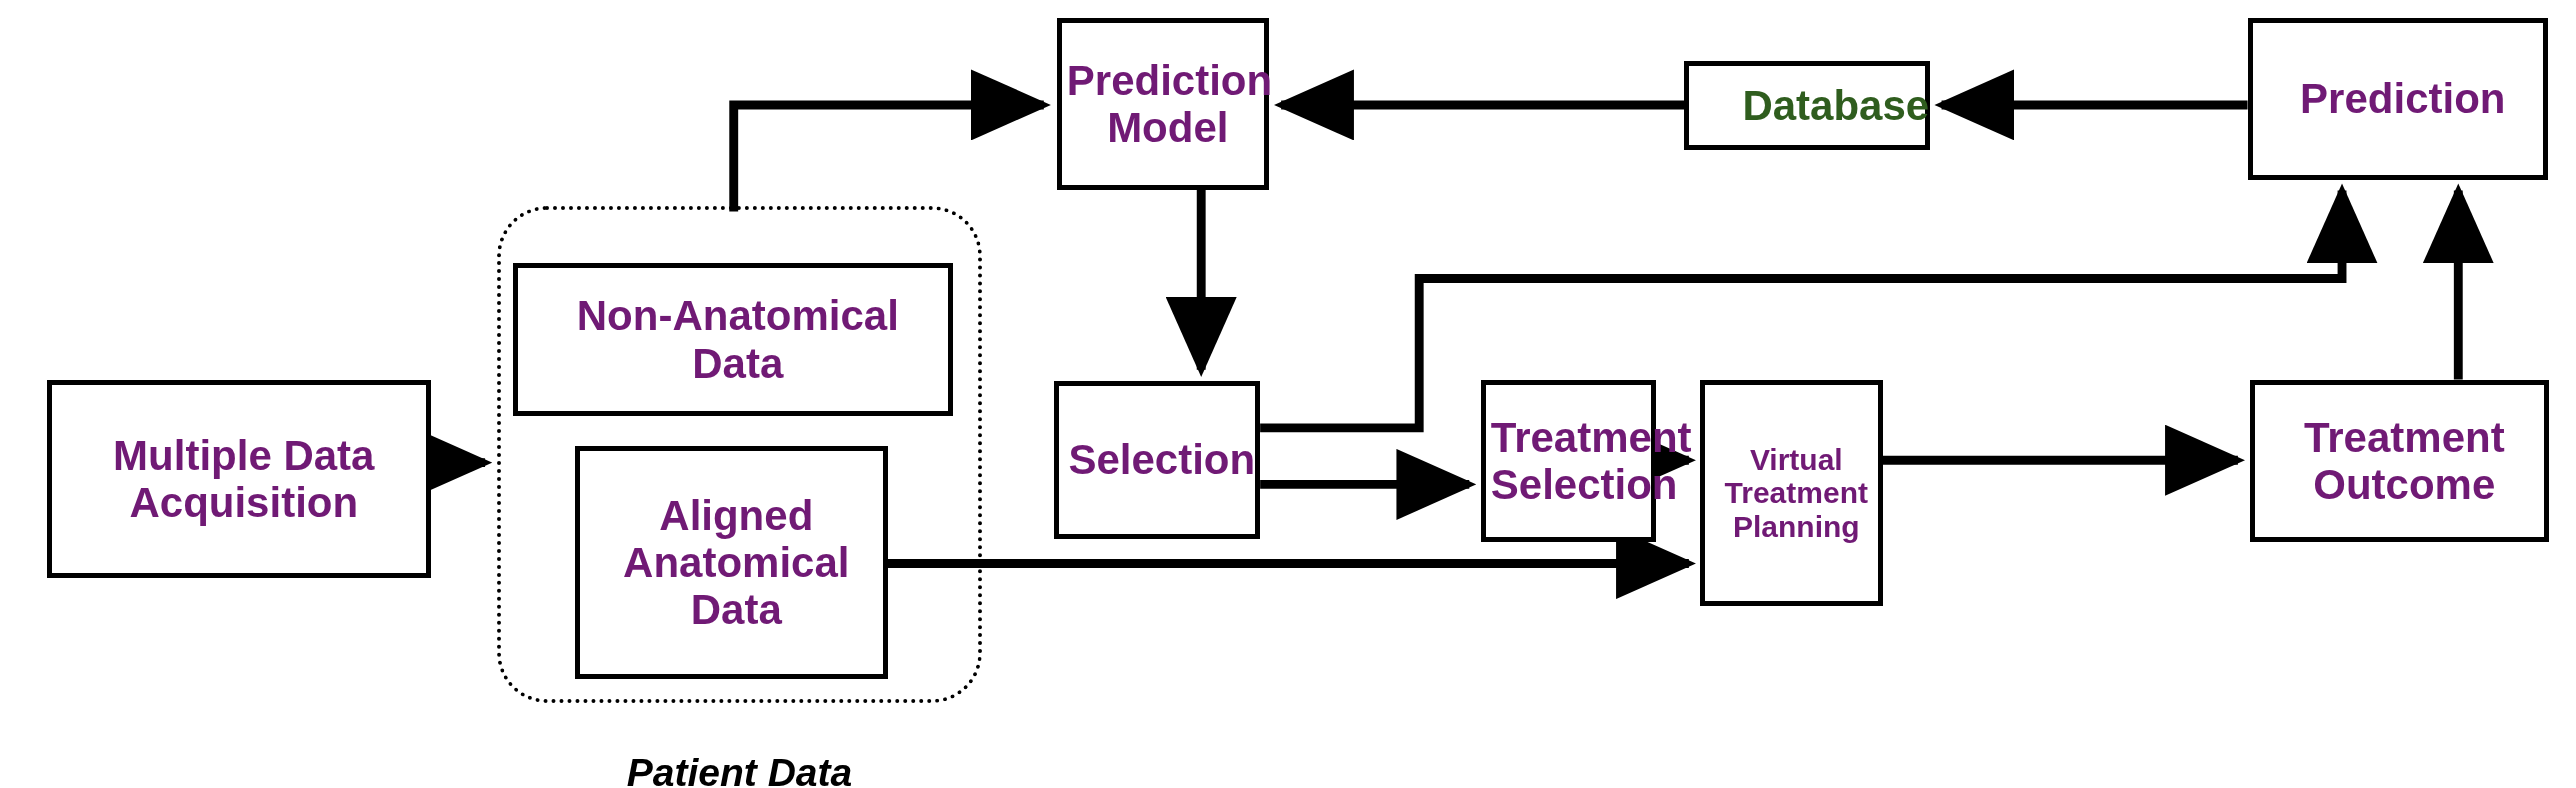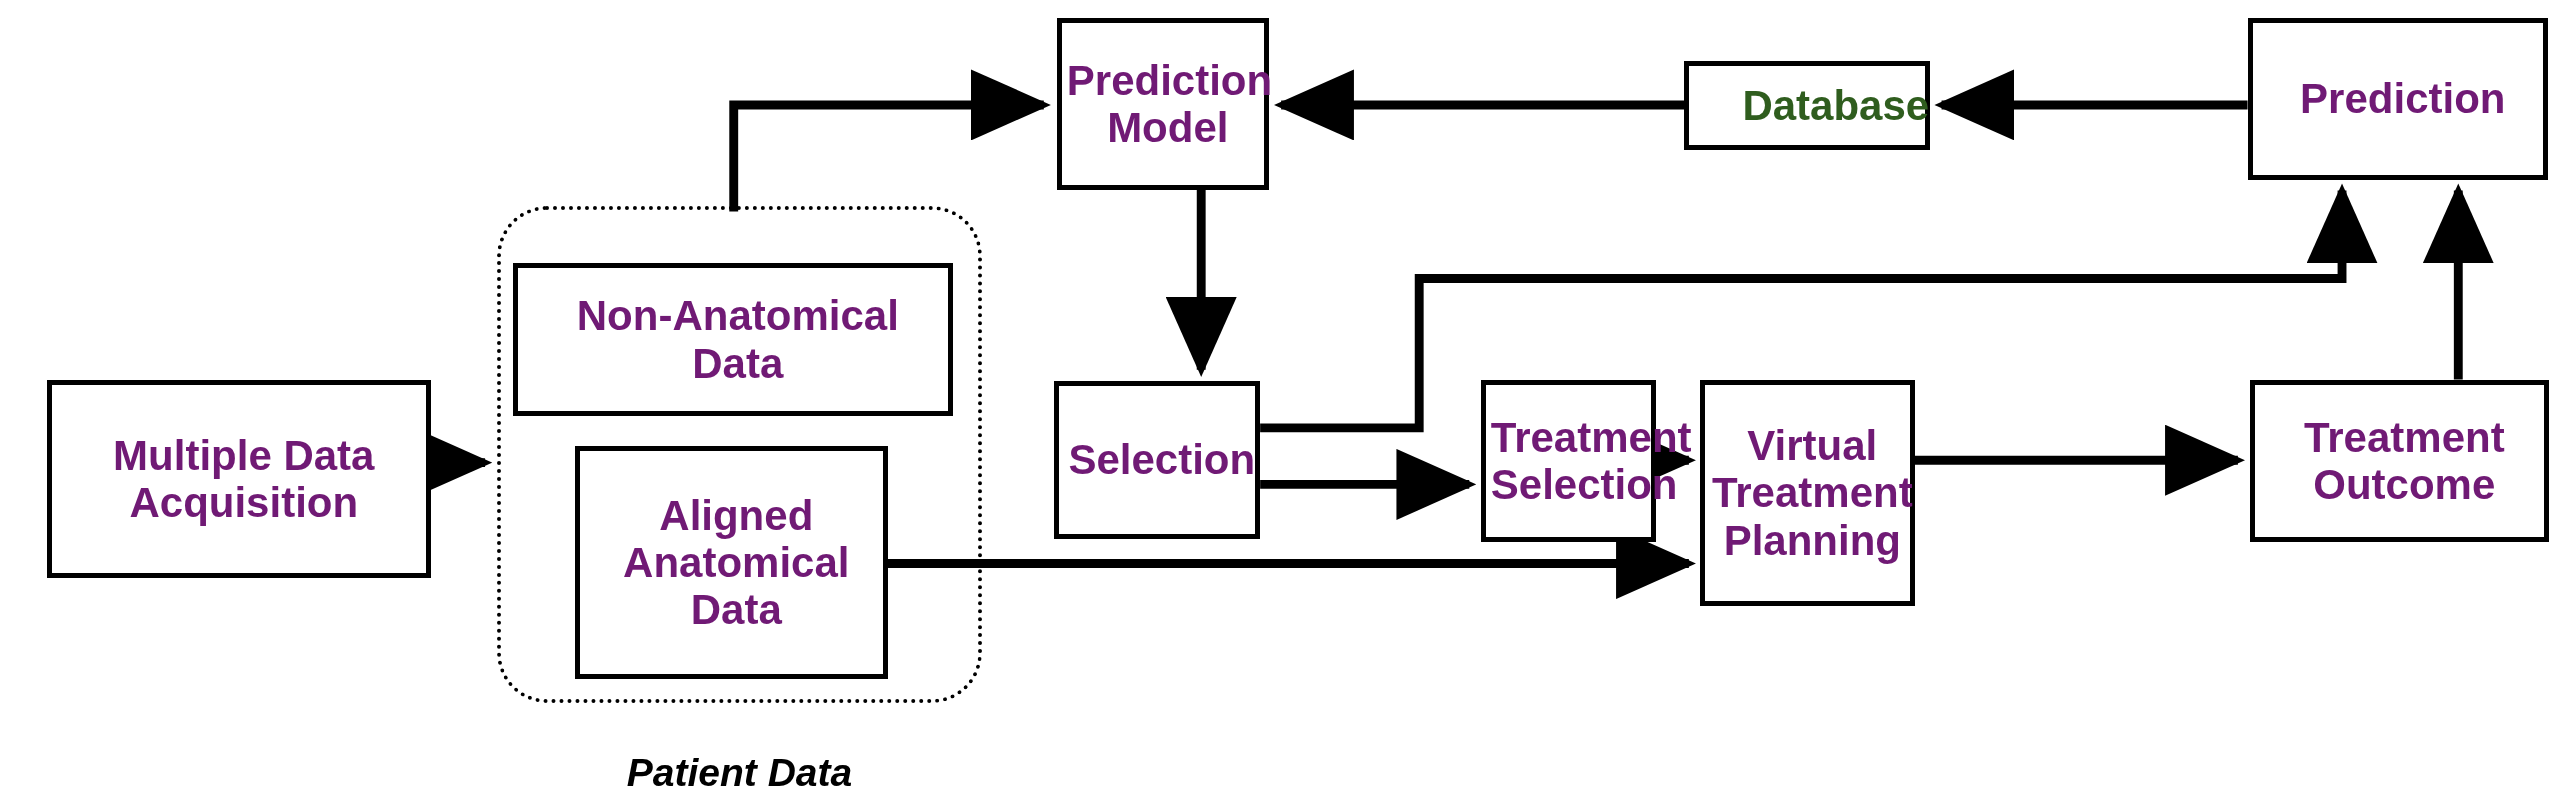--- a/index.html
+++ b/index.html
@@ -127,21 +127,21 @@
     </span>
   </div>
 
   <div class="node" style="left:1481px;top:380px;width:175px;height:162px;font-size:42px;">
     <span>
       <span>Treatment</span>
       <span>Selection</span>
     </span>
   </div>
 
-  <div class="node" style="left:1700px;top:380px;width:215px;height:226px;font-size:42px;text-align:center;">
+  <div class="node" style="left:1700px;top:380px;width:183px;height:226px;font-size:30px;text-align:center;">
     <span>
       <span>Virtual</span>
       <span>Treatment</span>
       <span>Planning</span>
     </span>
   </div>
 
   <div class="node" style="left:2250px;top:380px;width:299px;height:162px;font-size:42px;">
     <span>
       <span>Treatment</span>

